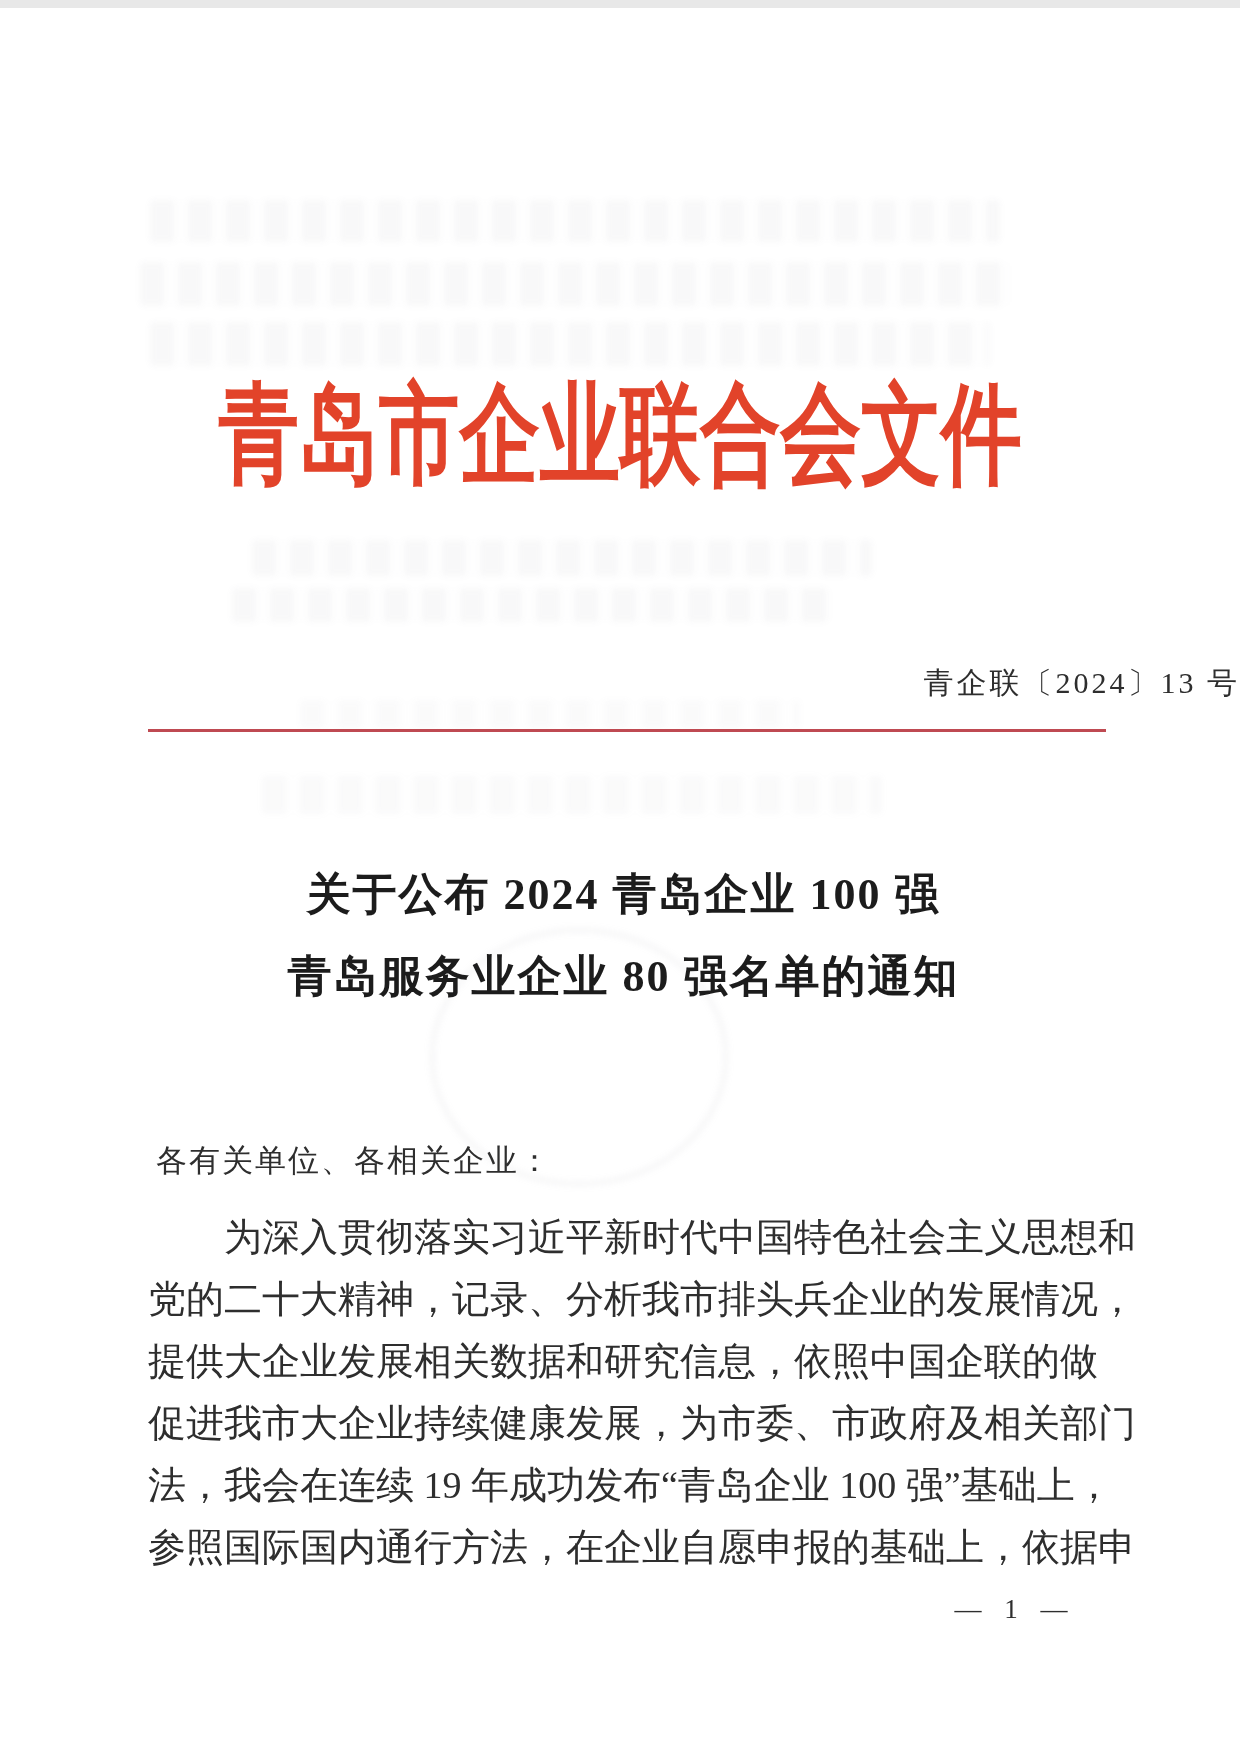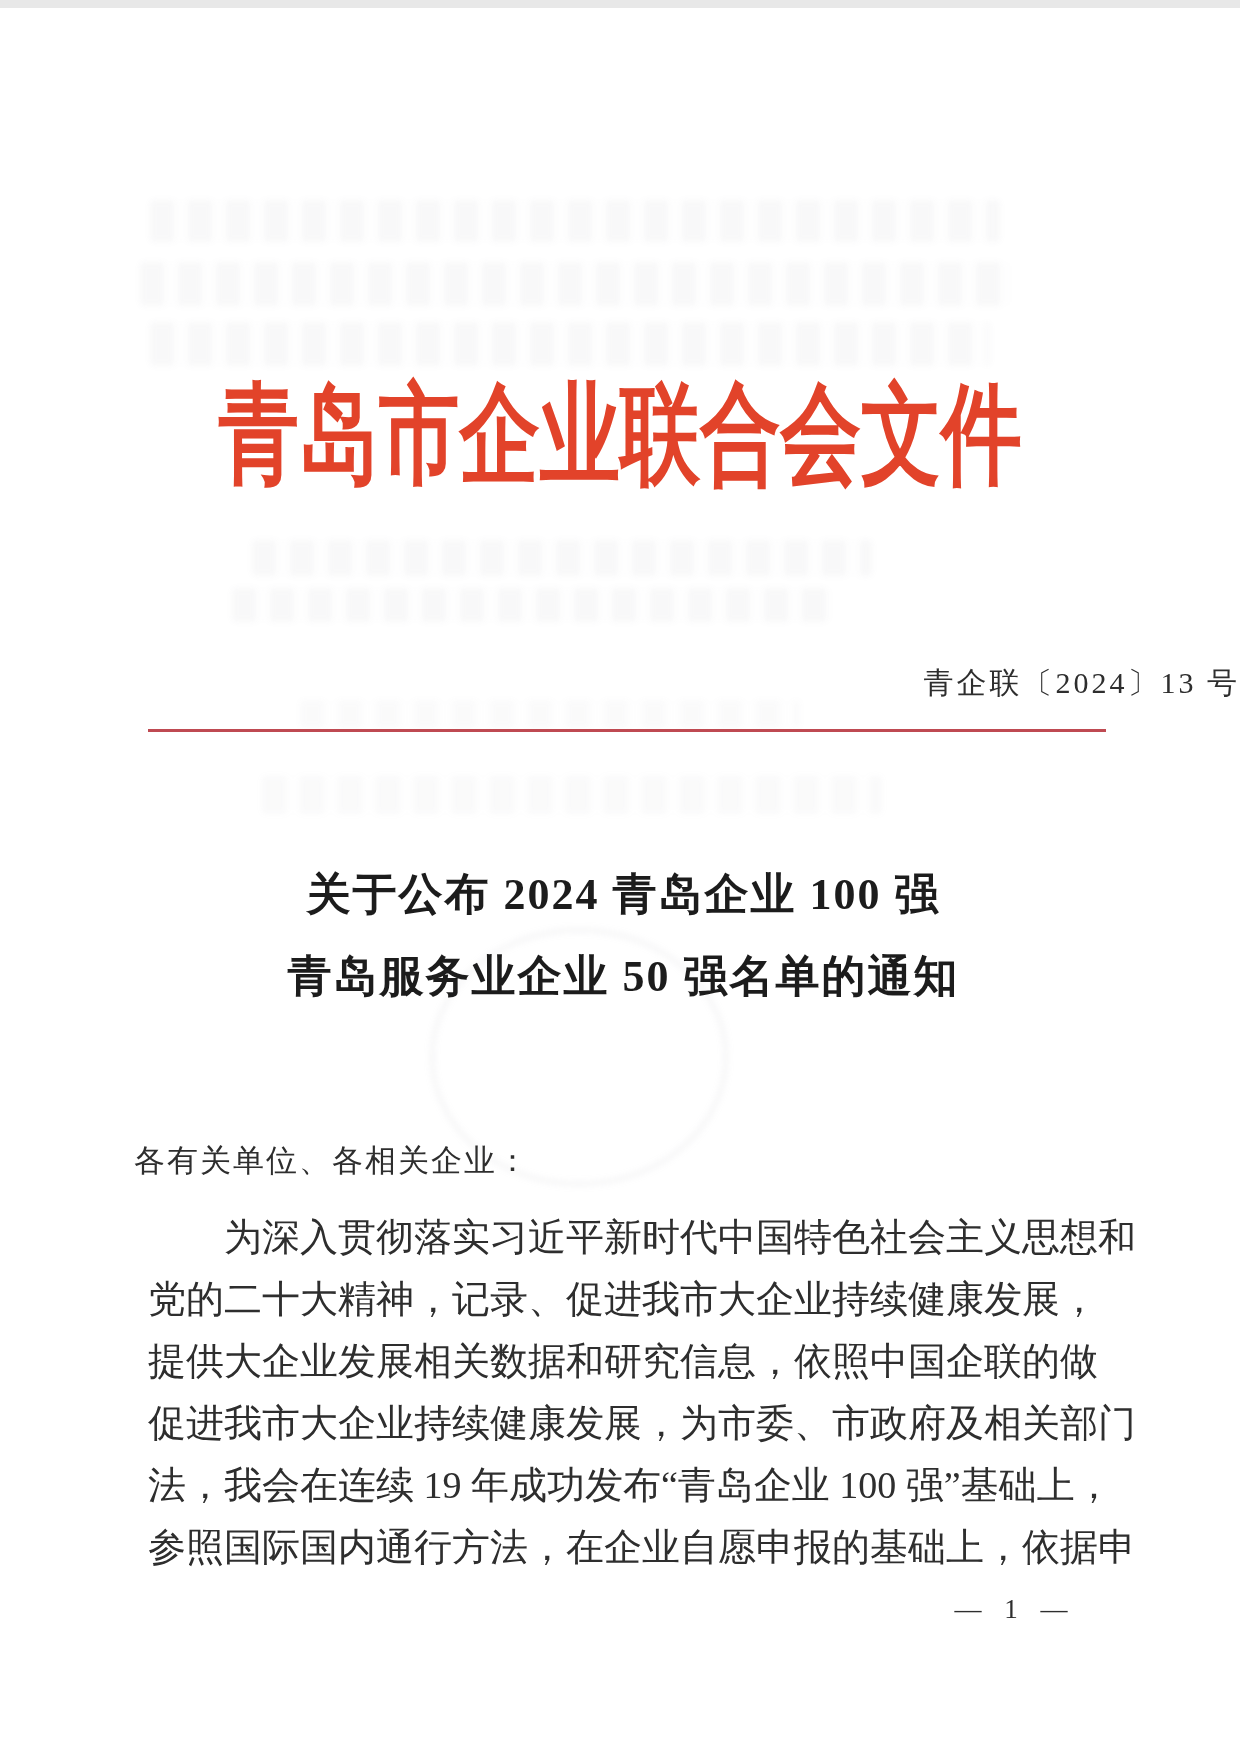--- a/index.html
+++ b/index.html
@@ -91,21 +91,21 @@
     font-weight: 700;
     letter-spacing: 2px;
     color: #1c1c1c;
     white-space: nowrap;
     padding-left: 7px;
   }
 
   .salutation {
     position: absolute;
     top: 1132px;
-    left: 134px;
+    left: 156px;
     font-size: 31px;
     letter-spacing: 2px;
     color: #2e2e2e;
   }
 
   .body-paragraph {
     position: absolute;
     top: 1198px;
     left: 148px;
     width: 944px;
@@ -149,28 +149,28 @@
   <div class="ghost-seal"></div>
 
   <div class="masthead">青岛市企业联合会文件</div>
 
   <div class="doc-number">青企联〔2024〕13 号</div>
 
   <div class="red-rule"></div>
 
   <div class="title-block">
     <span class="title-line">关于公布 2024 青岛企业 100 强</span>
-    <span class="title-line">青岛服务业企业 50 强名单的通知</span>
+    <span class="title-line">青岛服务业企业 80 强名单的通知</span>
   </div>
 
   <div class="salutation">各有关单位、各相关企业：</div>
 
   <div class="body-paragraph">
     <span class="body-line">　　为深入贯彻落实习近平新时代中国特色社会主义思想和</span>
-    <span class="body-line">党的二十大精神，记录、促进我市大企业持续健康发展，</span>
+    <span class="body-line">党的二十大精神，记录、分析我市排头兵企业的发展情况，</span>
     <span class="body-line">提供大企业发展相关数据和研究信息，依照中国企联的做</span>
     <span class="body-line">促进我市大企业持续健康发展，为市委、市政府及相关部门</span>
     <span class="body-line">法，我会在连续 19 年成功发布“青岛企业 100 强”基础上，</span>
     <span class="body-line">参照国际国内通行方法，在企业自愿申报的基础上，依据申</span>
   </div>
 
   <div class="page-number">— 1 —</div>
 
 </div>
 

